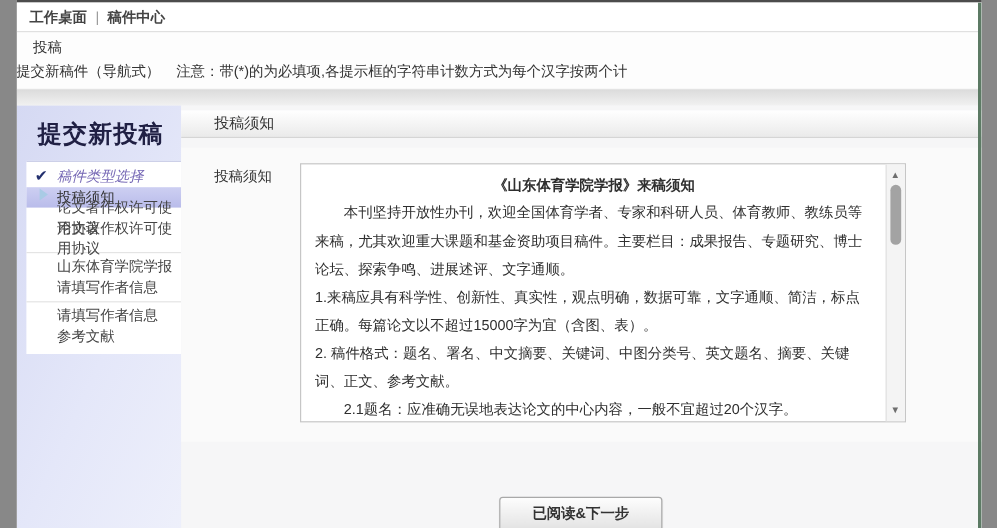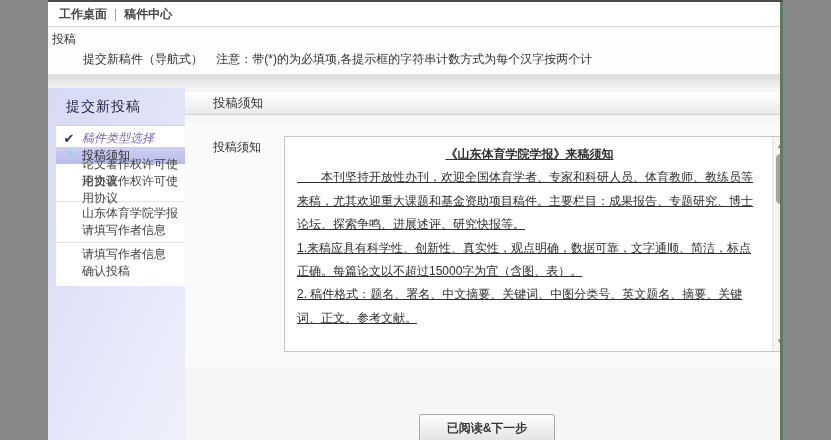--- a/index.html
+++ b/index.html
@@ -1,54 +1,54 @@
 <!DOCTYPE html>
 <html lang="zh"><head>
 <meta charset="utf-8">
 <style>
   * { margin:0; padding:0; box-sizing:border-box; }
   html,body { background:#888; }
   body { font-family:"Liberation Sans","DejaVu Sans",sans-serif; }
 
   .screen{
-    position:relative; width:735px; height:440px; margin:0 auto;
+    position:relative; width:804px; height:440px; margin:0 auto;
     background:#f5f5f5; overflow:hidden;
     border-top:2px solid #4c4c4c;
   }
   .screen::after{ 
     content:""; position:absolute; top:0; right:0; width:3px; height:100%;
     background:#5c7a64;
   }
 
   
   .topbar{
     height:25px; background:#ffffff; border-bottom:1px solid #d9d9d9;
     display:flex; align-items:center; padding-left:11px;
     font-size:12px; font-weight:bold; color:#444;
   }
   .topbar .navlink{ cursor:pointer; }
   .topbar .sep{ margin:0 7px; color:#999; font-weight:normal; }
 
   .subnav{
     background:#fdfdfd; border-bottom:1px solid #e3e3e3; padding:4px 0 6px 0;
   }
-  .section-label{ padding-left:4px; font-size:12px; color:#333; cursor:pointer; }
-  .note-line{ padding-left:35px; margin-top:3px; font-size:12px; color:#333; }
+  .section-label{ padding-left:14px; font-size:12px; color:#333; cursor:pointer; }
+  .note-line{ margin-top:3px; font-size:12px; color:#333; }
   .note-line .warn{ margin-left:10px; }
 
   .gray-band{ height:13px; background:linear-gradient(#dcdcdc,#f1f1f1); }
 
   
   .content{ display:flex; height:367px; }
 
   .sidebar{
     width:137px; flex:none; padding-top:10px;
     background:linear-gradient(115deg,#d5d9f3 0%,#e4e7f9 55%,#eef0fb 100%);
   }
-  .sidebar-title{ margin-left:18px; font-size:14px; font-weight:normal; color:#202044; letter-spacing:1px; }
+  .sidebar-title{ margin-left:18px; font-size:20px; font-weight:bold; color:#202044; letter-spacing:1px; }
   .menu{
     margin:9px 0 0 8px; background:#fff; border-top:1px solid #cdd0e8;
     padding:4px 0 6px 0; font-size:12px; color:#444;
   }
   .menu-item{ display:flex; align-items:center; height:17px; cursor:pointer; }
   .icon-cell{ width:26px; flex:none; text-align:center; font-size:11px; line-height:17px; }
   .check-glyph{ color:#23306e; font-size:13px; }
   .menu-item.done .mi-label{ color:#7466b4;font-style:italic; }
   .menu-item.current{
     background:linear-gradient(#cdcff2,#b9bcea); color:#333;
@@ -69,21 +69,21 @@
     margin-top:8px; background:#fafafa; padding:13px 0 16px 28px; display:flex;
   }
   .form-label{ width:71px; flex:none; padding-top:3px; font-size:12px; color:#333; }
 
   .notice-box{
     position:relative; width:505px; height:216px;
     background:#fff; border:1px solid #c6c6c6;
   }
   .notice-content{
     position:absolute; top:0; left:0; right:16px; bottom:0; overflow:hidden;
-    padding:6px 10px 6px 12px; font-size:12px; line-height:1.95; color:#2f2f2f;text-decoration:underline;
+    padding:6px 10px 6px 12px; font-size:12px; line-height:1.95; color:#2f2f2f;
   }
   .notice-title{ text-align:center; font-weight:bold; }
 
   .fake-scrollbar{
     position:absolute; top:0; right:0; bottom:0; width:16px;
     background:#f4f4f4; border-left:1px solid #e2e2e2; cursor:default;
   }
   .sb-arrow{ position:absolute; left:0; width:100%; text-align:center; font-size:8px; color:#6e6e6e; line-height:12px; cursor:pointer; }
   .sb-up{ top:3px; }
   .sb-down{ bottom:3px; }
@@ -161,38 +161,39 @@
 
         <div class="menu-divider"></div>
 
         <div class="menu-item">
           <span class="icon-cell"></span>
           <span class="mi-label">请填写作者信息</span>
         </div>
 
         <div class="menu-item">
           <span class="icon-cell"></span>
-          <span class="mi-label">确认投稿</span>
+          <span class="mi-label">参考文献</span>
         </div>
 
       </div>
     </div>
 
     <div class="main">
       <div class="main-header">投稿须知</div>
 
       <div class="form-panel">
         <div class="form-label">投稿须知</div>
 
         <div class="notice-box">
           <div class="notice-content">
             <div class="notice-title">《山东体育学院学报》来稿须知</div>
-            <div>　　本刊坚持开放性办刊，欢迎全国体育学者、专家和科研人员、体育教师、教练员等来稿，尤其欢迎重大课题和基金资助项目稿件。主要栏目：成果报告、专题研究、博士论坛、探索争鸣、进展述评、研究快报等。</div>
+            <div>　　本刊坚持开放性办刊，欢迎全国体育学者、专家和科研人员、体育教师、教练员等来稿，尤其欢迎重大课题和基金资助项目稿件。主要栏目：成果报告、专题研究、博士论坛、探索争鸣、进展述评、文字通顺。</div>
             <div>1.来稿应具有科学性、创新性、真实性，观点明确，数据可靠，文字通顺、简洁，标点正确。每篇论文以不超过15000字为宜（含图、表）。</div>
             <div>2. 稿件格式：题名、署名、中文摘要、关键词、中图分类号、英文题名、摘要、关键词、正文、参考文献。</div>
+            <div>　　2.1题名：应准确无误地表达论文的中心内容，一般不宜超过20个汉字。</div>
 
           </div>
 
           <div class="fake-scrollbar">
             <div class="sb-arrow sb-up">▲</div>
             <div class="sb-thumb"></div>
             <div class="sb-arrow sb-down">▼</div>
           </div>
         </div>
       </div>

